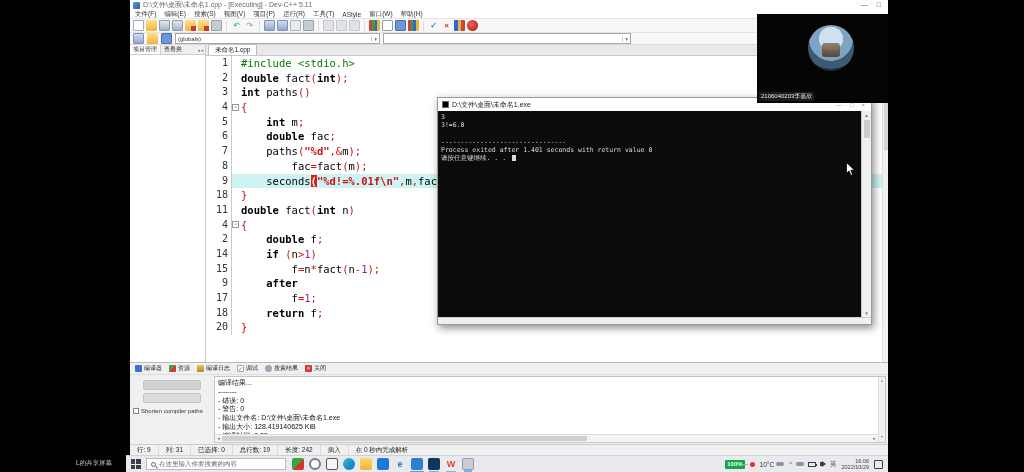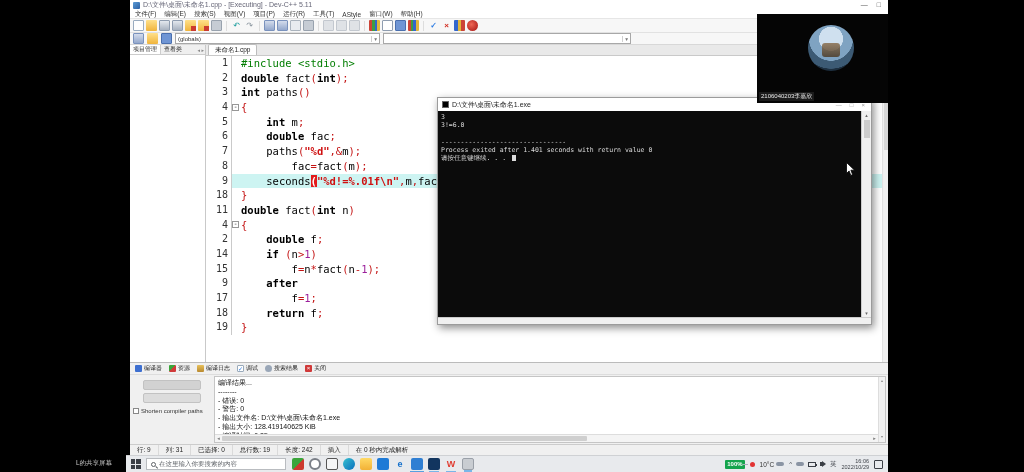--- a/index.html
+++ b/index.html
@@ -258,21 +258,21 @@
               <div class="cl cur"><span class="ln">9</span><span class="foldcol"></span><span class="codes"><span class="tk-i">    seconds</span><span class="tk-m">(</span><span class="tk-s">"%d!=%.01f\n"</span><span class="tk-o">,</span><span class="tk-i">m</span><span class="tk-o">,</span><span class="tk-i">fac</span><span class="tk-m">)</span></span></div>
               <div class="cl"><span class="ln">18</span><span class="foldcol"></span><span class="codes"><span class="tk-o">}</span></span></div>
               <div class="cl"><span class="ln">11</span><span class="foldcol"></span><span class="codes"><span class="tk-k">double</span><span class="tk-i"> fact</span><span class="tk-o">(</span><span class="tk-k">int</span><span class="tk-i"> n</span><span class="tk-o">)</span></span></div>
               <div class="cl"><span class="ln">4</span><span class="foldcol"><span class="foldbox">-</span></span><span class="codes"><span class="tk-o">{</span></span></div>
               <div class="cl"><span class="ln">2</span><span class="foldcol"></span><span class="codes"><span class="tk-i">    </span><span class="tk-k">double</span><span class="tk-i"> f</span><span class="tk-o">;</span></span></div>
               <div class="cl"><span class="ln">14</span><span class="foldcol"></span><span class="codes"><span class="tk-i">    </span><span class="tk-k">if</span><span class="tk-o"> (</span><span class="tk-i">n</span><span class="tk-o">&gt;</span><span class="tk-num">1</span><span class="tk-o">)</span></span></div>
               <div class="cl"><span class="ln">15</span><span class="foldcol"></span><span class="codes"><span class="tk-i">        f</span><span class="tk-o">=</span><span class="tk-i">n</span><span class="tk-o">*</span><span class="tk-i">fact</span><span class="tk-o">(</span><span class="tk-i">n</span><span class="tk-o">-</span><span class="tk-num">1</span><span class="tk-o">);</span></span></div>
               <div class="cl"><span class="ln">9</span><span class="foldcol"></span><span class="codes"><span class="tk-i">    </span><span class="tk-k">after</span></span></div>
               <div class="cl"><span class="ln">17</span><span class="foldcol"></span><span class="codes"><span class="tk-i">        f</span><span class="tk-o">=</span><span class="tk-num">1</span><span class="tk-o">;</span></span></div>
               <div class="cl"><span class="ln">18</span><span class="foldcol"></span><span class="codes"><span class="tk-i">    </span><span class="tk-k">return</span><span class="tk-i"> f</span><span class="tk-o">;</span></span></div>
-              <div class="cl"><span class="ln">19</span><span class="foldcol"></span><span class="codes"><span class="tk-o">}</span></span></div>
+              <div class="cl"><span class="ln">20</span><span class="foldcol"></span><span class="codes"><span class="tk-o">}</span></span></div>
               <div class="edscroll">
                 <div class="edthumb"></div>
               </div>
             </div>
         </div>
       </div>
 
       <div class="logpanel">
         <div class="logtabs">
             <span class="log-tab">

